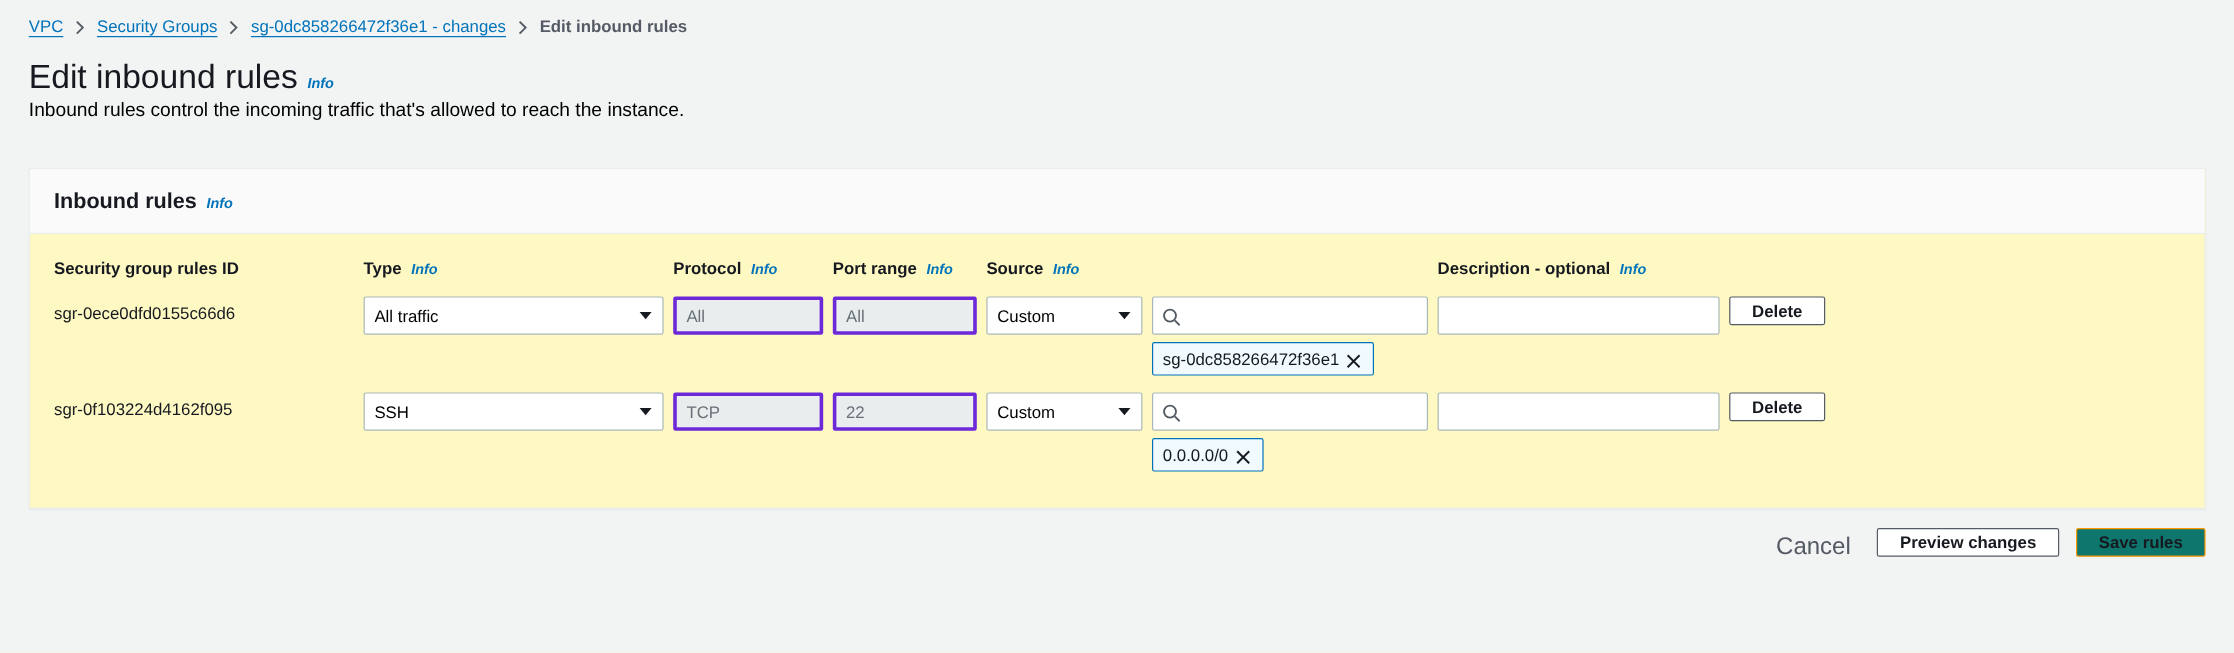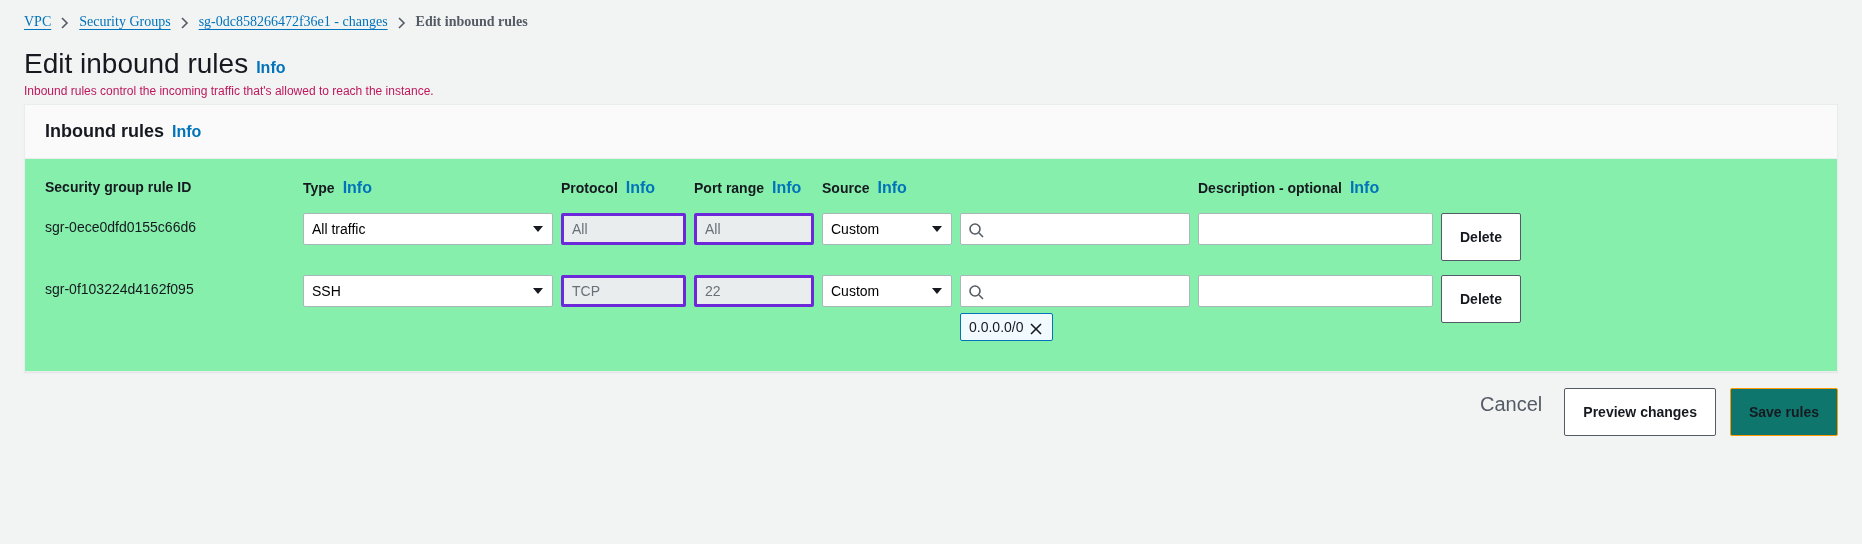--- a/index.html
+++ b/index.html
@@ -8,33 +8,33 @@
     background: #f2f3f3;
     font-family: "Amazon Ember", "Helvetica Neue", Arial, sans-serif;
     color: #16191f;
     font-size: 14px;
   }
   a { color: #0073bb; text-decoration: none; }
 
   .content { padding: 14px 24px 20px 24px; }
 
   
-  .breadcrumb { display: flex; align-items: center; gap: 8px; font-size: 14px; margin-bottom: 18px; font-family: Liberation Serif, serif; }
+  .breadcrumb { display: flex; align-items: center; gap: 8px; font-size: 14px; margin-bottom: 18px; }
   .breadcrumb a { text-decoration: underline; text-underline-offset: 3px; }
   .breadcrumb .sep { color: #545b64; font-size: 14px; padding: 0 2px; }
   .breadcrumb .current { color: #545b64; font-weight: 700; }
 
   .page-title-row { display: flex; align-items: baseline; gap: 6px; margin-bottom: 4px; }
   .page-title { font-size: 28px; font-weight: 400; }
-  .info-link { color: #0073bb; font-size: 16px; font-weight: 700; cursor: pointer; margin-left: 2px; }
-  .page-desc { color: #be185d; font-size: 12px; margin-bottom: 6px; }
+  .info-link { color: #0073bb; font-size: 12px; font-weight: 700; cursor: pointer; margin-left: 2px; font-style: italic; }
+  .page-desc { color: #000000; font-size: 16px; margin-bottom: 38px; }
 
   
   .panel {
-    background: #86efac;
+    background: #fef9c3;
     border: 1px solid #eaeded;
     box-shadow: 0 1px 1px rgba(0,0,0,0.05);
   }
   .panel-header {
     padding: 16px 20px;
     border-bottom: 1px solid #eaeded;
     display: flex; align-items: baseline; gap: 6px;
     background: #fafafa;
   }
   .panel-header h2 { font-size: 18px; font-weight: 700; }
@@ -112,21 +112,21 @@
   input.desc-input {
     width: 100%; height: 32px;
     border: 1px solid #aab7b8;
     border-radius: 2px;
     padding: 0 8px;
     font-size: 14px;
   }
 
   .btn {
     display: inline-flex; align-items: center; justify-content: center;
-    height: 48px; padding: 0 18px;
+    height: 24px; padding: 0 18px;
     border: 1px solid #545b64;
     background: #fff; color: #16191f;
     font-weight: 700; font-size: 14px;
     border-radius: 2px; cursor: pointer;
   }
   .btn.primary { background: #0f766e; border-color: #ff9900; color: #16191f; }
 
   .add-rule-row { margin-top: 14px; }
 
   .footer-actions {
@@ -175,21 +175,21 @@
 
   <div class="panel">
     <div class="panel-header">
       <h2>Inbound rules</h2>
       <span class="info-link">Info</span>
     </div>
 
     <div class="rules-body">
       <div class="headers-row">
         <div class="col-header">
-          <span>Security group rule ID</span>
+          <span>Security group rules ID</span>
         </div>
         <div class="col-header">
           <span>Type</span>
           <span class="info-link">Info</span>
         </div>
         <div class="col-header">
           <span>Protocol</span>
           <span class="info-link">Info</span>
         </div>
         <div class="col-header">
@@ -213,20 +213,29 @@
             <div class="rule-id">sgr-0ece0dfd0155c66d6</div>
             <div class="select-wrap"><select class="ctrl"><option>All traffic</option></select></div>
             <div class="disabled-field">All</div>
             <div class="disabled-field">All</div>
             <div class="select-wrap"><select class="ctrl"><option>Custom</option></select></div>
             <div class="source-cell">
               <div class="search-wrap"><span class="mag"><svg class="icon" width="16" height="16" viewBox="0 0 16 16">
                     <circle cx="7" cy="7" r="5" fill="none" stroke="#545b64" stroke-width="1.6"></circle>
                     <line x1="11" y1="11" x2="15" y2="15" stroke="#545b64" stroke-width="1.6"></line>
                   </svg></span><input type="text" value="" style=""></div>
+              <div class="tags-row">
+                <span class="tag">
+                  <span>sg-0dc858266472f36e1</span>
+                  <span class="x"><svg class="icon" width="12" height="12" viewBox="0 0 12 12">
+                      <line x1="1" y1="1" x2="11" y2="11" stroke="#16191f" stroke-width="1.6"></line>
+                      <line x1="11" y1="1" x2="1" y2="11" stroke="#16191f" stroke-width="1.6"></line>
+                    </svg></span>
+                </span>
+              </div>
             </div>
             <div><input class="desc-input" type="text" value="" style=""></div>
             <div><button class="btn">Delete</button></div>
           </div>
           <div class="rule-row">
             <div class="rule-id">sgr-0f103224d4162f095</div>
             <div class="select-wrap"><select class="ctrl"><option>SSH</option></select></div>
             <div class="disabled-field">TCP</div>
             <div class="disabled-field">22</div>
             <div class="select-wrap"><select class="ctrl"><option>Custom</option></select></div>

